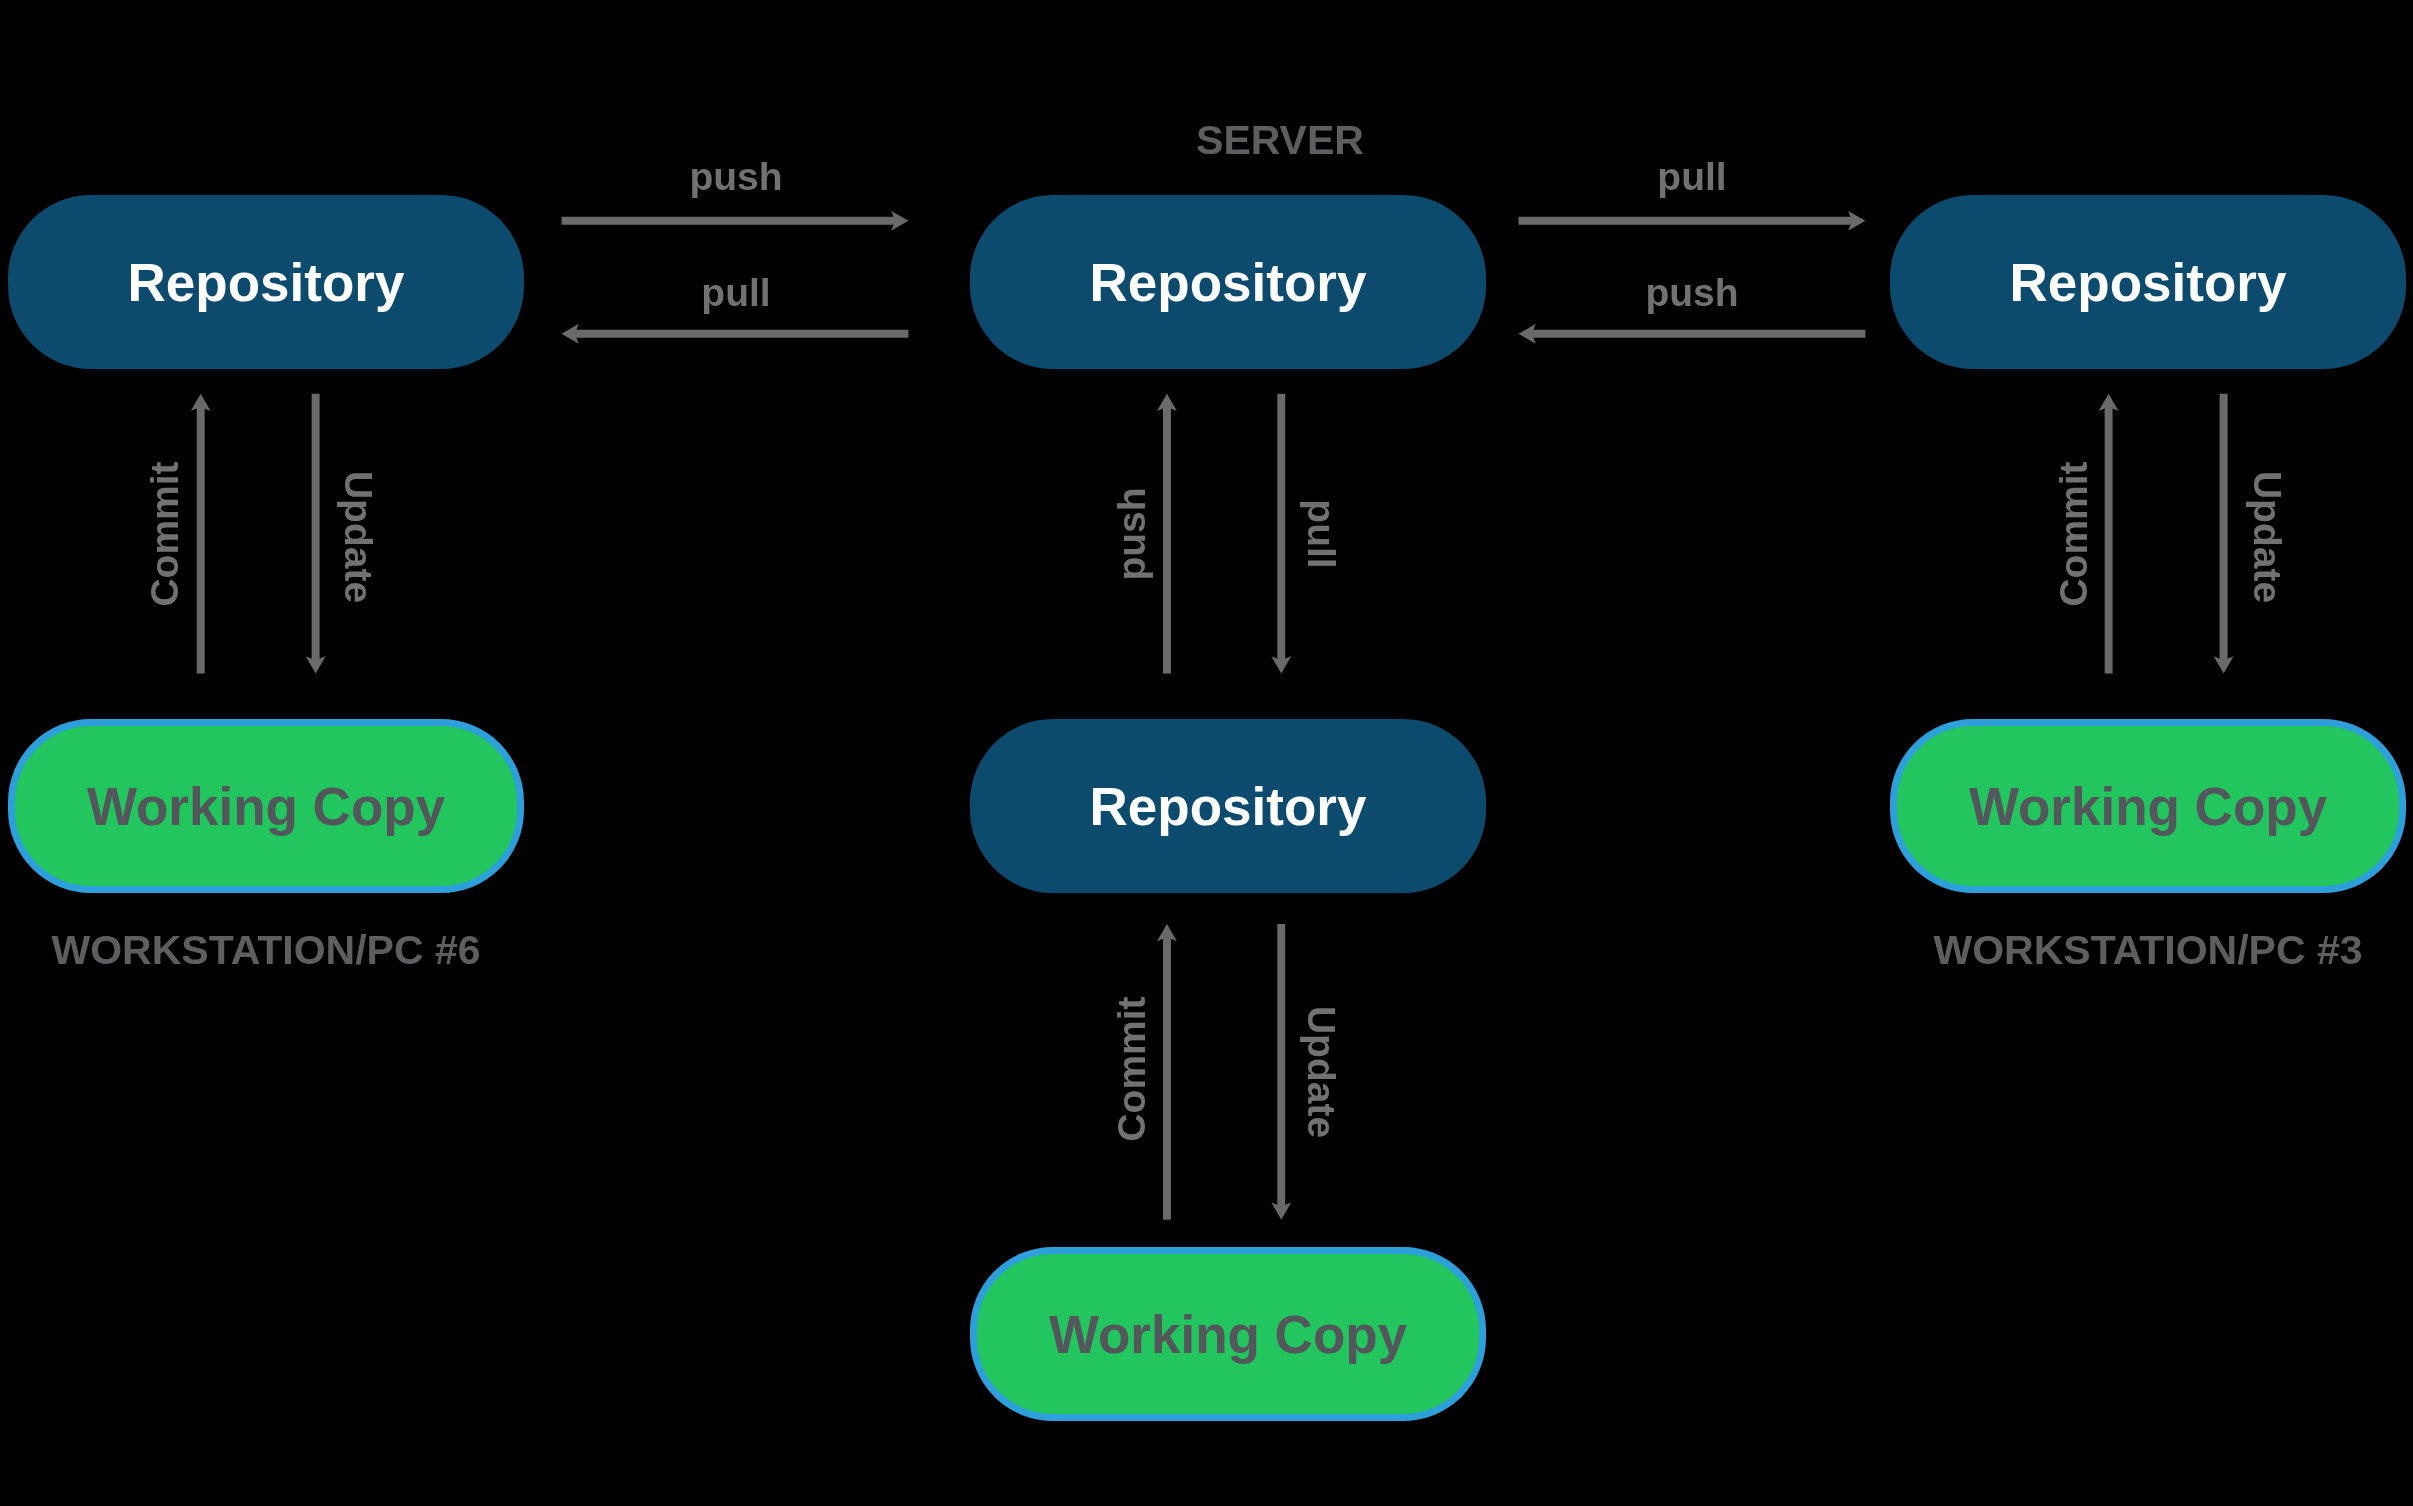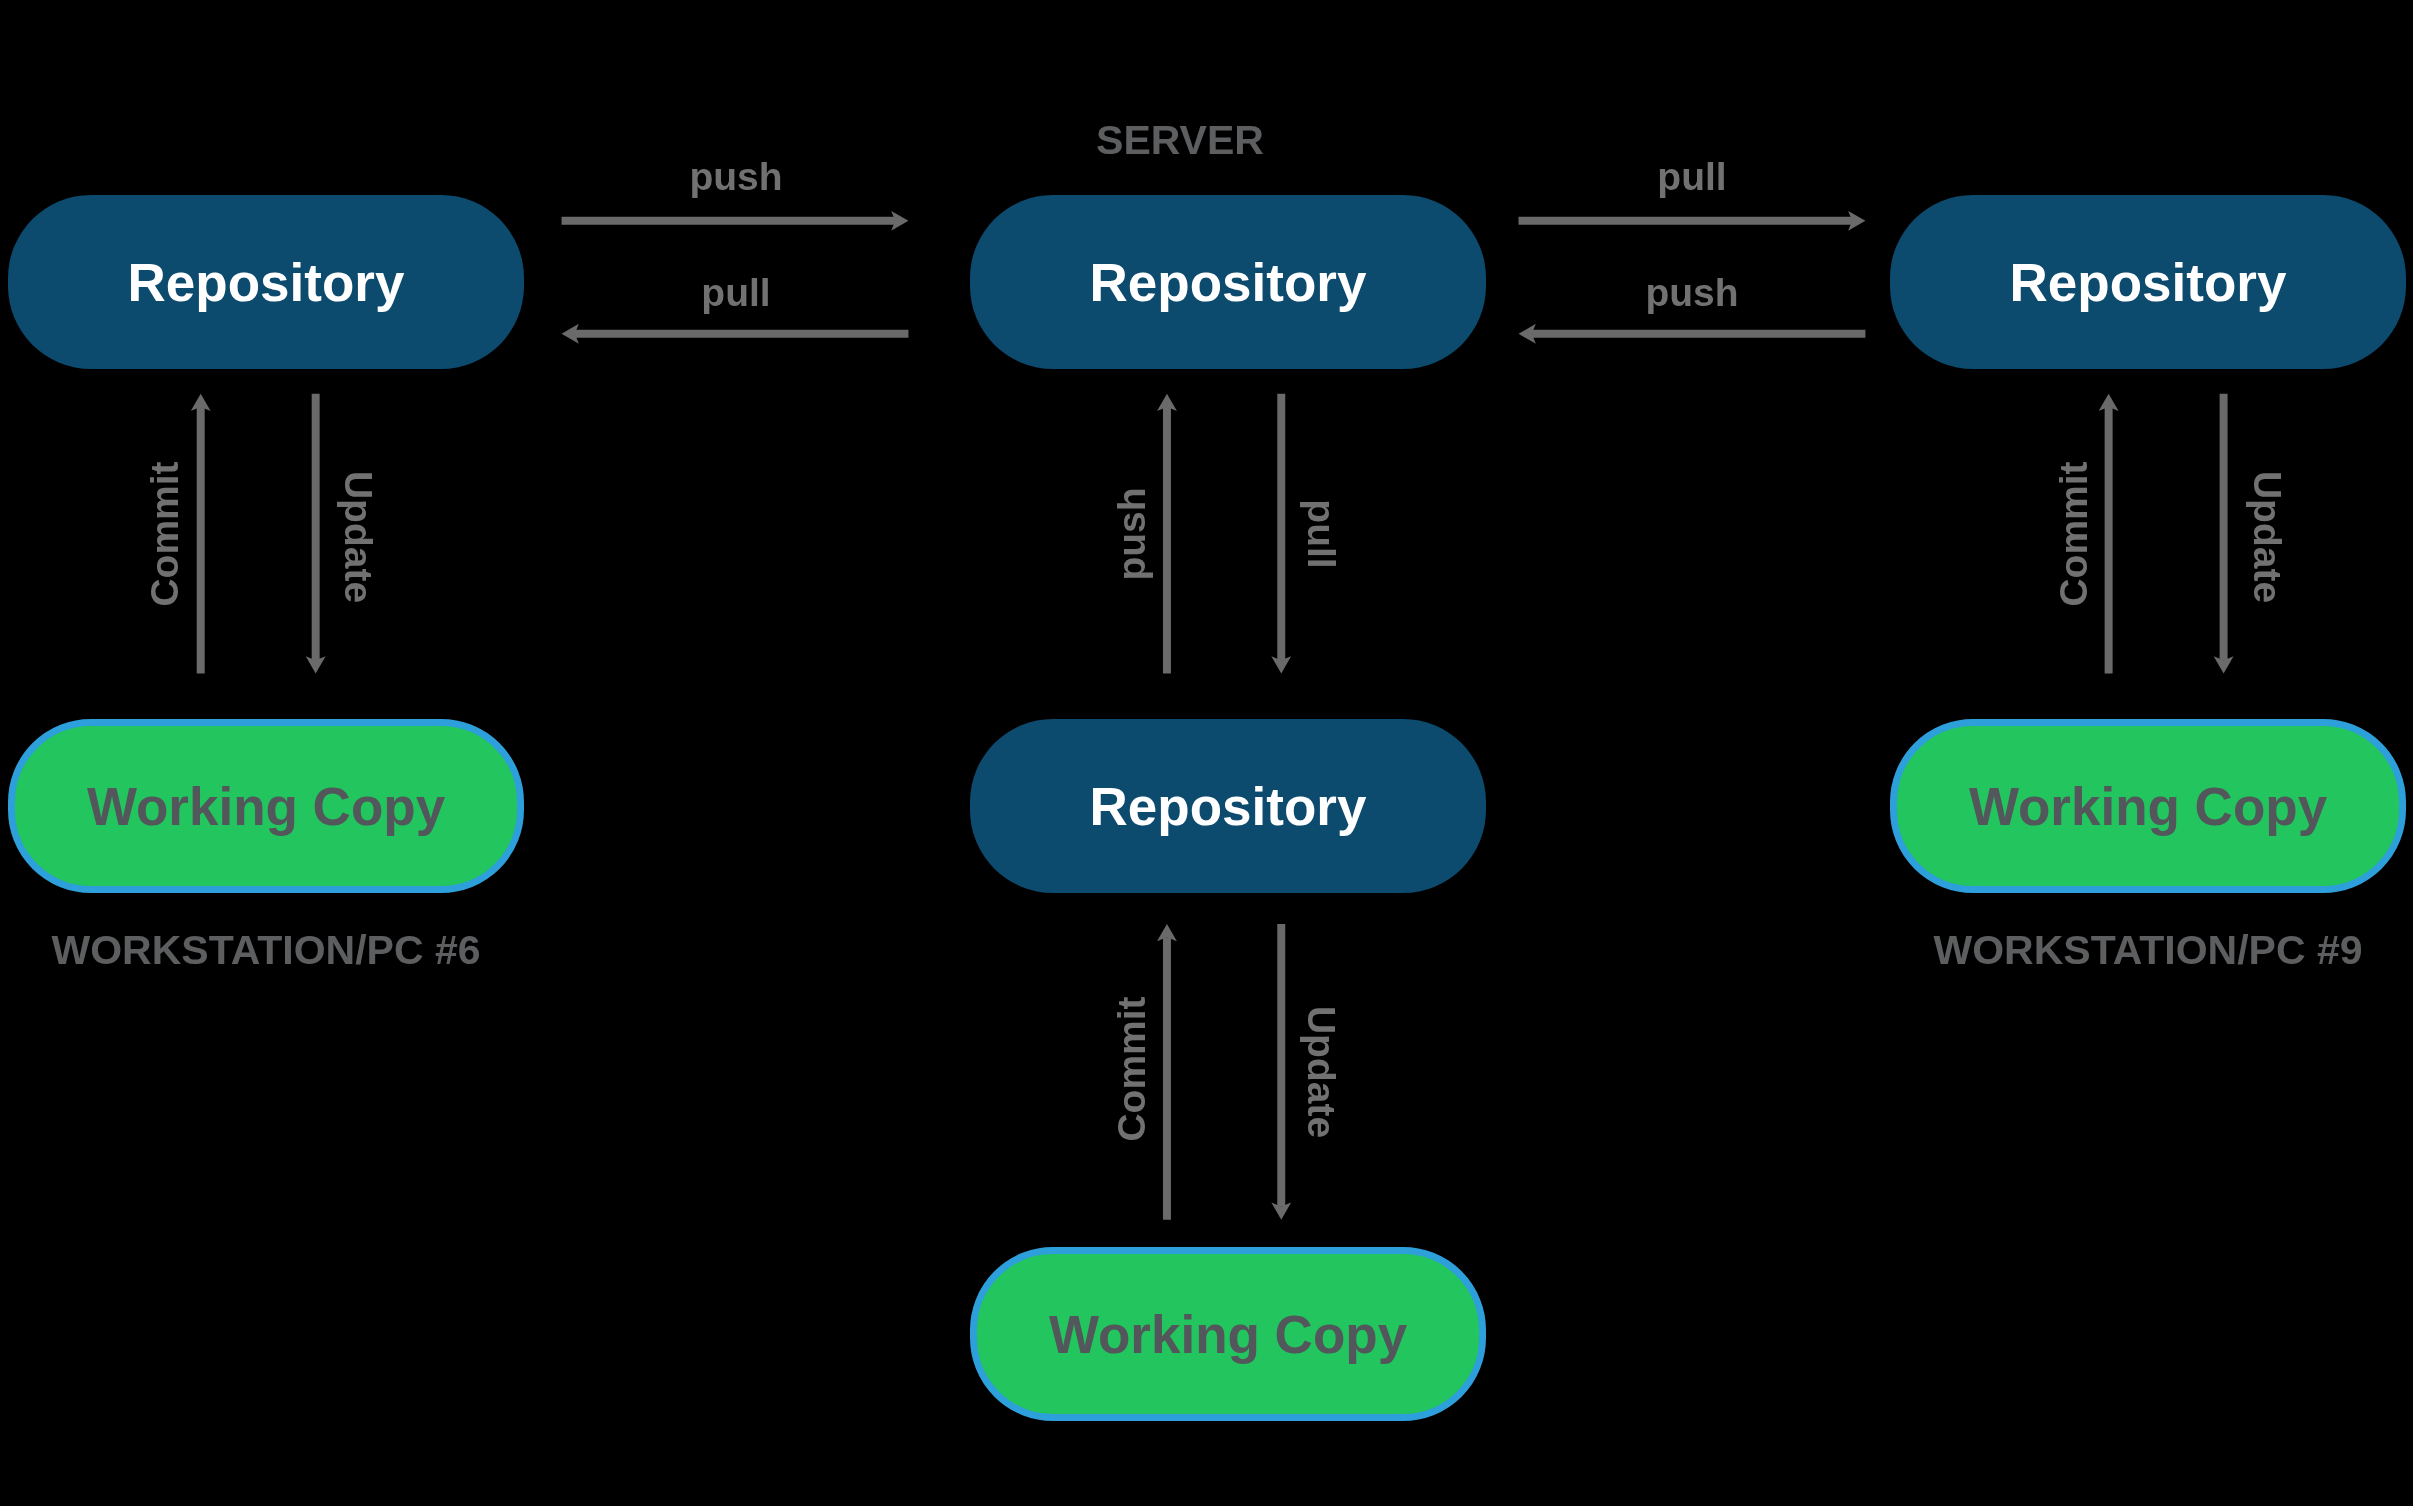--- a/index.html
+++ b/index.html
@@ -123,23 +123,23 @@
     </g>
 
     <g>
       <line x1="3173" y1="1013" x2="3173" y2="612" marker-end="url(#ah)"></line>
     </g>
     <g>
       <line x1="3346" y1="592" x2="3346" y2="993" marker-end="url(#ah)"></line>
     </g>
   </svg>
 
-  <div class="section-label" style="left:922px; top:120px;">SERVER</div>
+  <div class="section-label" style="left:1022px; top:120px;">SERVER</div>
   <div class="section-label" style="left:8px; top:930px;">WORKSTATION/PC #6</div>
-  <div class="section-label" style="left:1890px; top:930px;">WORKSTATION/PC #9</div>
+  <div class="section-label" style="left:1890px; top:930px;">WORKSTATION/PC #3</div>
 
   <div class="node repo" style="left:8px; top:195px;">
     <span class="node-label">Repository</span>
   </div>
   <div class="node repo" style="left:970px; top:195px;">
     <span class="node-label">Repository</span>
   </div>
   <div class="node repo" style="left:1890px; top:195px;">
     <span class="node-label">Repository</span>
   </div>

